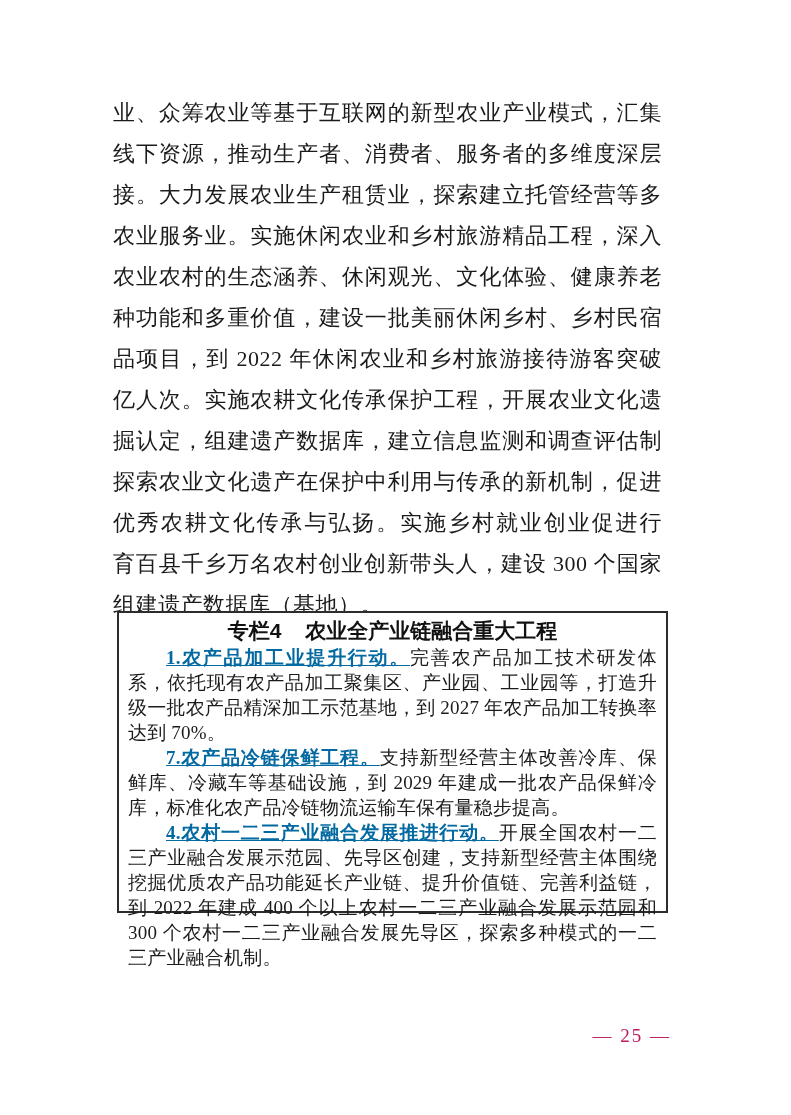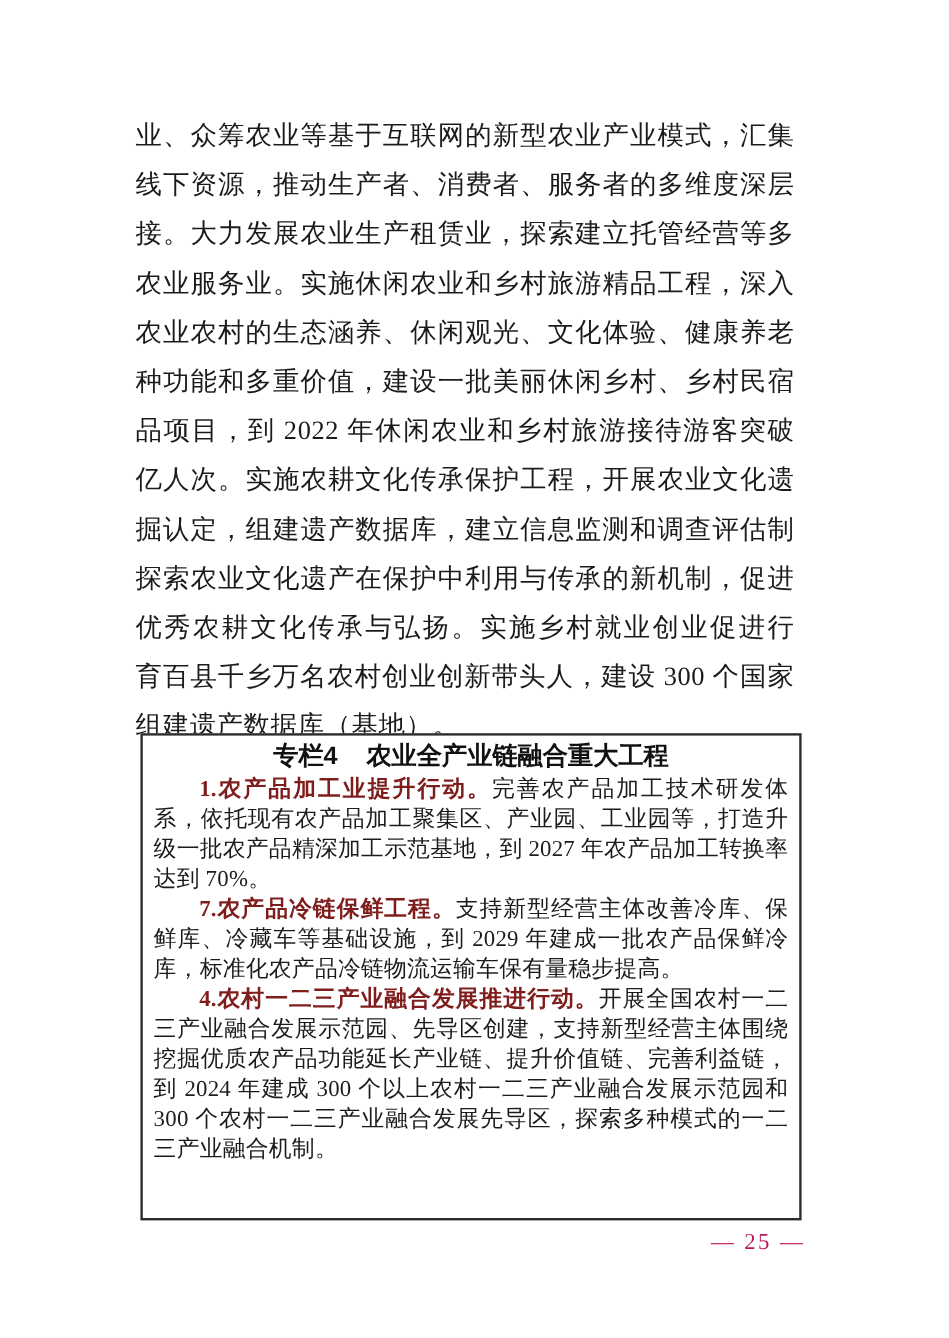--- a/index.html
+++ b/index.html
@@ -34,21 +34,21 @@
   }
   .body-line.last-line {
     text-align-last: left;
   }
   
   .callout {
     position: absolute;
     left: 117px;
     top: 611px;
     width: 551px;
-    height: 406px;
+    height: 302px;
     box-sizing: border-box;
     border: 2px solid #2c2c2c;
     padding: 3px 9px 2px 9px;
     background: #ffffff;
   }
   .callout-title {
     text-align: center;
     font-weight: bold;
     font-size: 21px;
     line-height: 29px;
@@ -61,21 +61,22 @@
   .callout-item {
     margin: 0;
     font-size: 19px;
     line-height: 25px;
     text-indent: 2em;
     text-align: justify;
     letter-spacing: 0.2px;
   }
   .callout-item .item-lead {
     font-weight: bold;
-    color: #7f1d1d;
+    color: #0369a1;
+    text-decoration: underline;
   }
   
   .page-number {
     position: absolute;
     top: 1024px;
     left: 0;
     width: 671px;
     text-align: right;
     font-size: 19px;
     line-height: 24px;
@@ -108,19 +109,19 @@
     <div class="callout-title">
       <span class="box-label">专栏4</span><span class="box-heading">农业全产业链融合重大工程</span>
     </div>
     <p class="callout-item">
       <span class="item-lead">1.农产品加工业提升行动。</span><span class="item-text">完善农产品加工技术研发体系，依托现有农产品加工聚集区、产业园、工业园等，打造升级一批农产品精深加工示范基地，到 2027 年农产品加工转换率达到 70%。</span>
     </p>
     <p class="callout-item">
       <span class="item-lead">7.农产品冷链保鲜工程。</span><span class="item-text">支持新型经营主体改善冷库、保鲜库、冷藏车等基础设施，到 2029 年建成一批农产品保鲜冷库，标准化农产品冷链物流运输车保有量稳步提高。</span>
     </p>
     <p class="callout-item">
-      <span class="item-lead">4.农村一二三产业融合发展推进行动。</span><span class="item-text">开展全国农村一二三产业融合发展示范园、先导区创建，支持新型经营主体围绕挖掘优质农产品功能延长产业链、提升价值链、完善利益链，到 2024 年建成 300 个以上农村一二三产业融合发展示范园和 300 个农村一二三产业融合发展先导区，探索多种模式的一二三产业融合机制。</span>
+      <span class="item-lead">4.农村一二三产业融合发展推进行动。</span><span class="item-text">开展全国农村一二三产业融合发展示范园、先导区创建，支持新型经营主体围绕挖掘优质农产品功能延长产业链、提升价值链、完善利益链，到 2022 年建成 400 个以上农村一二三产业融合发展示范园和 300 个农村一二三产业融合发展先导区，探索多种模式的一二三产业融合机制。</span>
     </p>
   </div>
 
   <div class="page-number">— 25 —</div>
 
 </div>
 
 </body></html>

